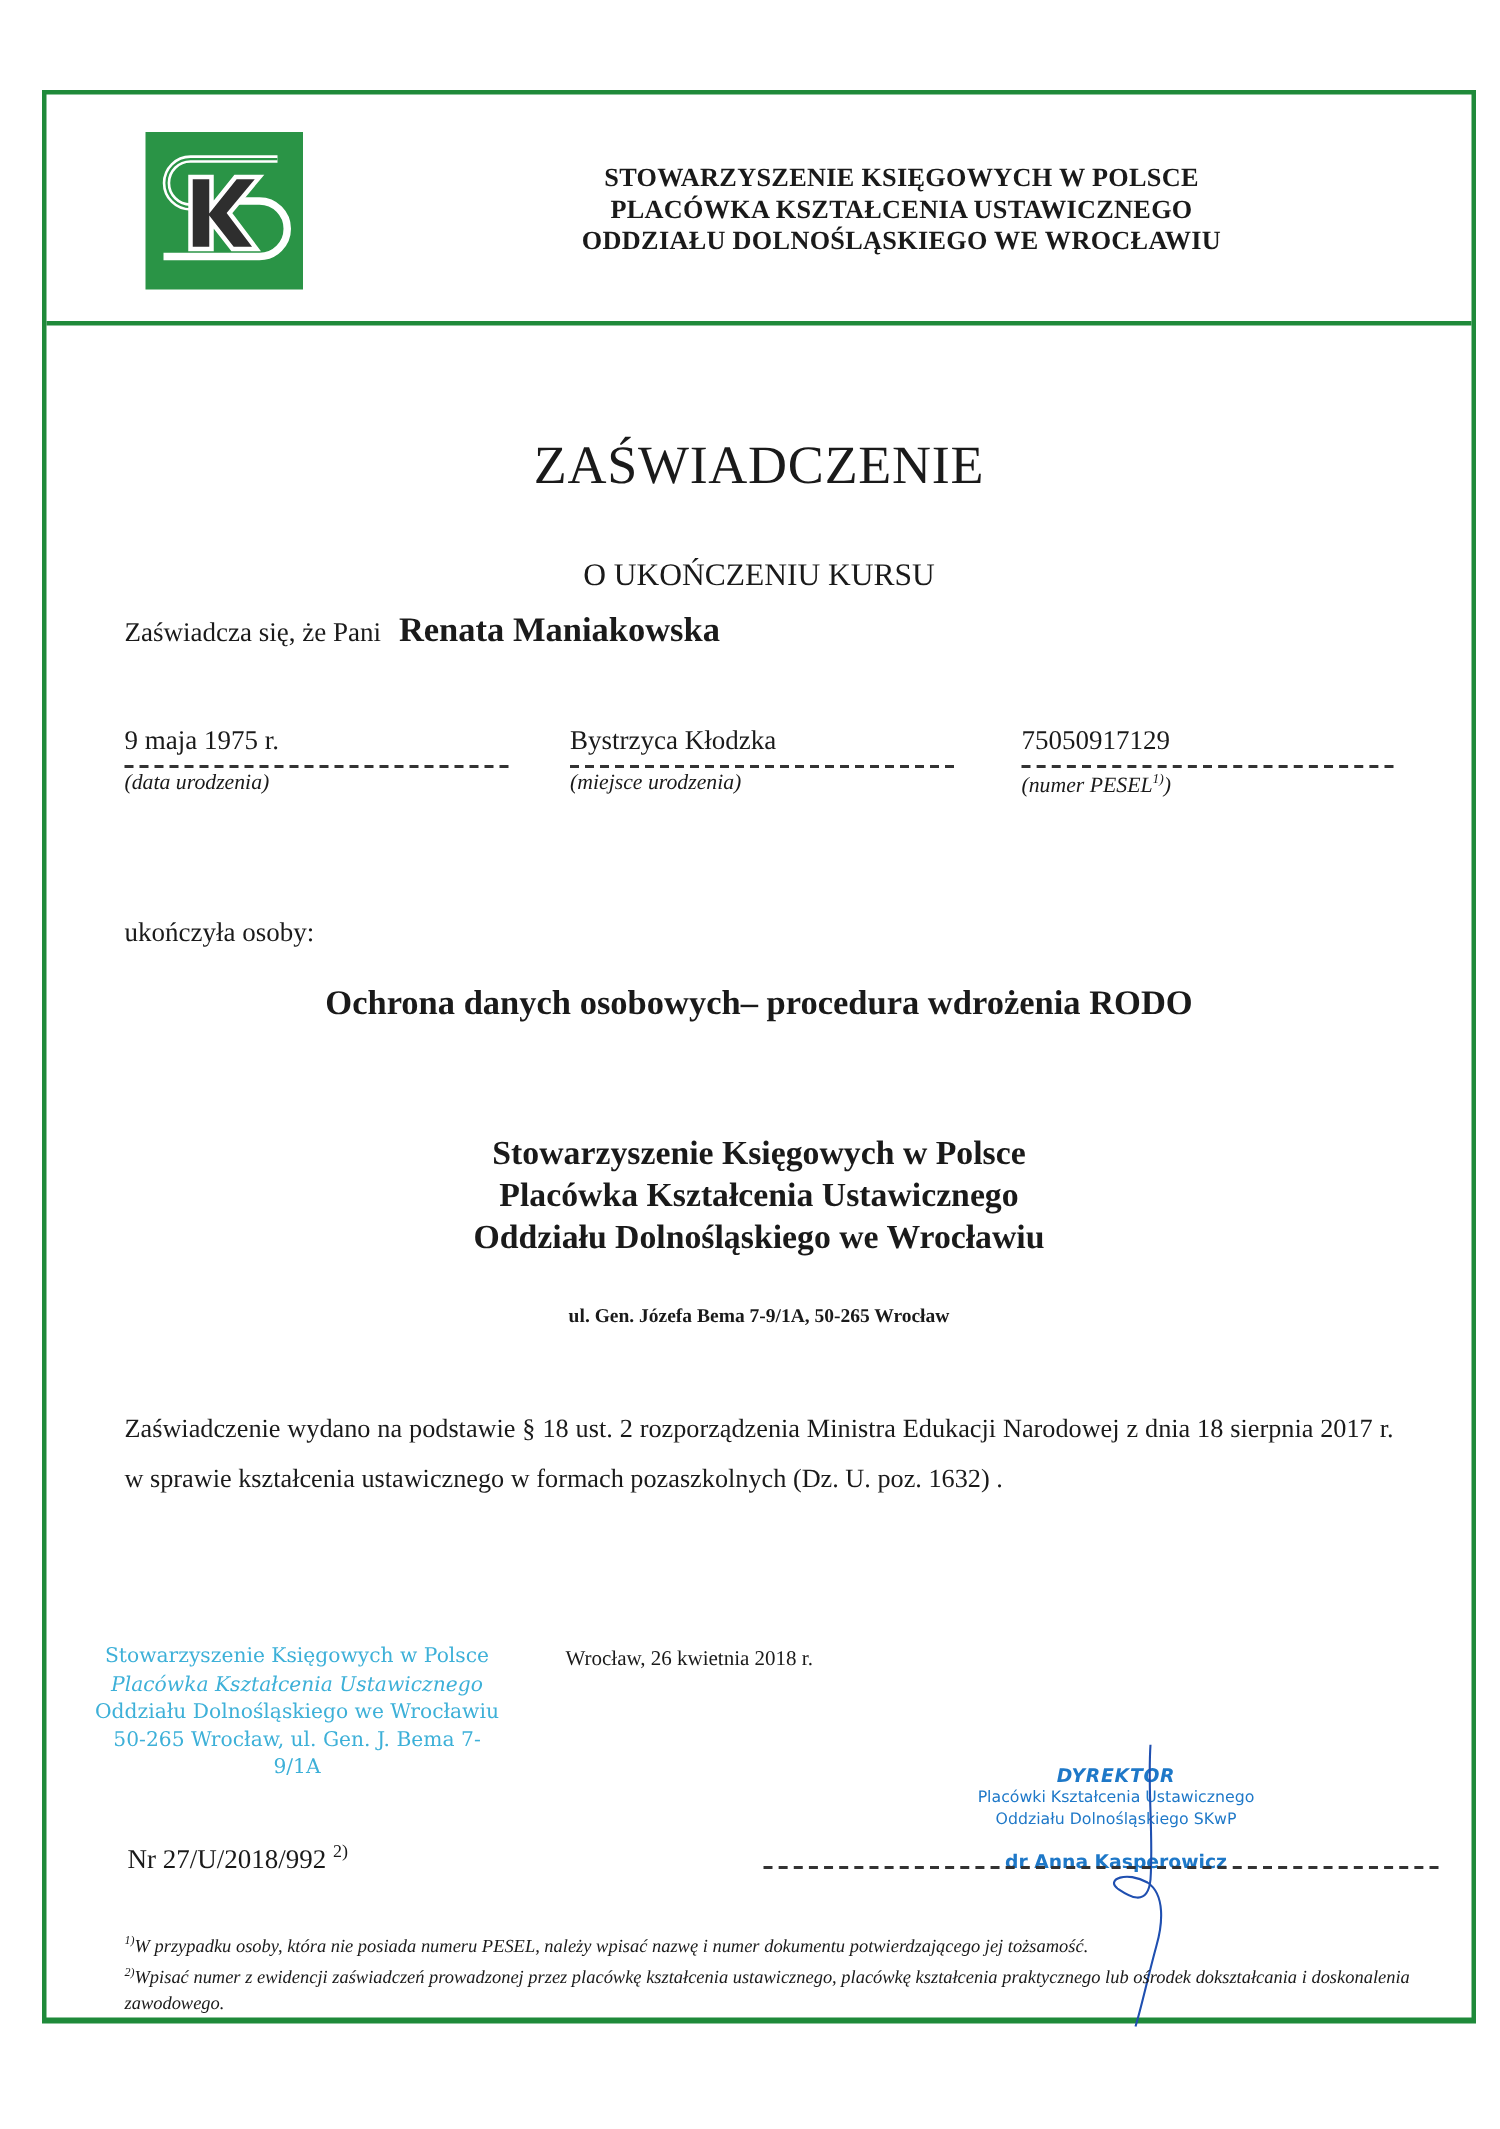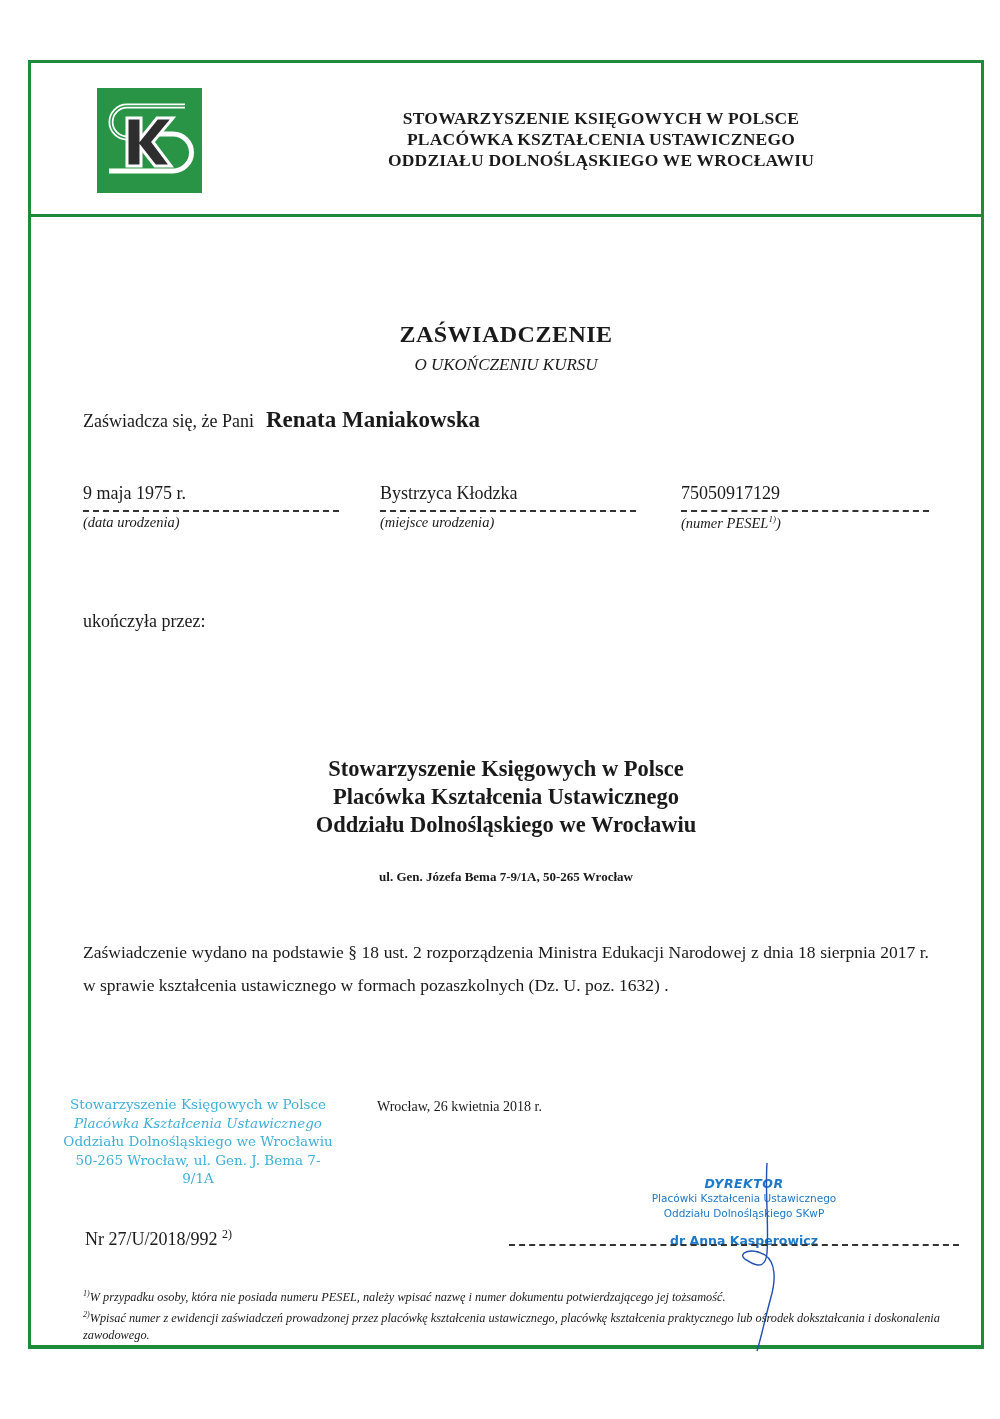--- a/index.html
+++ b/index.html
@@ -6,22 +6,22 @@
   body { width: 1000px; height: 1419px; position: relative; overflow: hidden;
          font-family: "Liberation Serif", "DejaVu Serif", serif; color: #1a1a1a; }
   .frame { position: absolute; left: 28px; top: 60px; width: 918px; height: 1282px;
            border: 3px solid #1f8a3a; border-bottom-width: 4px; box-sizing: content-box; padding-left: 32px; }
   .header { position: absolute; left: 0; top: 0; right: 0; height: 151px;
             border-bottom: 3px solid #1f8a3a; }
   .logo { position: absolute; left: 66px; top: 25px; width: 105px; height: 105px; background: #2a9446; }
   .header-text { position: absolute; left: 200px; right: 10px; top: 45px; text-align: center;
                  font-weight: bold; font-size: 17.5px; line-height: 21px; letter-spacing: 0.2px; }
   .abs { position: absolute; }
-  .title { left: 0; right: 0; top: 226px; text-align: center; font-weight: bold; font-size: 24px; letter-spacing: 0.5px; margin-top: 32px; }
-  .subtitle { left: 0; right: 0; top: 292px; text-align: center; font-size: 17px; font-style: italic; }
+  .title { left: 0; right: 0; top: 226px; text-align: center; font-weight: normal; font-size: 36px; letter-spacing: 0.5px; }
+  .subtitle { left: 0; right: 0; top: 308px; text-align: center; font-size: 21px; }
   .cert-line { left: 52px; top: 344px; font-size: 18px; }
   .cert-line .name { font-weight: bold; font-size: 23px; margin-left: 12px; }
   .field { top: 420px; width: 256px; }
   .field .val { font-size: 18px; height: 24px; }
   .field .dots { border-top: 2px dashed #333; margin-top: 3px; }
   .field .cap { font-style: italic; font-size: 14.5px; margin-top: 2px; }
   .completed { left: 52px; top: 548px; font-size: 18px; }
   .course { left: 0; right: 0; top: 593px; text-align: center; font-weight: bold; font-size: 23px; }
   .hours { left: 52px; top: 645px; font-size: 18px; }
   .org { left: 0; right: 0; top: 692px; text-align: center; font-weight: bold; font-size: 22.5px; line-height: 28px; }
@@ -78,21 +78,22 @@
     <div class="val">Bystrzyca Kłodzka</div>
     <div class="dots"></div>
     <div class="cap">(miejsce urodzenia)</div>
   </div>
   <div class="abs field" style="left:650px; width:248px;">
     <div class="val">75050917129</div>
     <div class="dots"></div>
     <div class="cap"><span>(numer PESEL</span><sup style="font-size:9px">1)</sup><span>)</span></div>
   </div>
 
-  <div class="abs completed">ukończyła przez:</div>
+  <div class="abs completed">ukończyła osoby:</div>
+  <div class="abs course">Ochrona danych osobowych– procedura wdrożenia RODO</div>
 
   <div class="abs org">
     <div>Stowarzyszenie Księgowych w Polsce</div>
     <div>Placówka Kształcenia Ustawicznego</div>
     <div>Oddziału Dolnośląskiego we Wrocławiu</div>
   </div>
   <div class="abs address">ul. Gen. Józefa Bema 7-9/1A, 50-265 Wrocław</div>
 
   <div class="abs legal">Zaświadczenie wydano na podstawie § 18 ust. 2 rozporządzenia Ministra Edukacji Narodowej z dnia 18 sierpnia 2017 r. w sprawie kształcenia ustawicznego w formach pozaszkolnych (Dz. U. poz. 1632) .</div>
 

